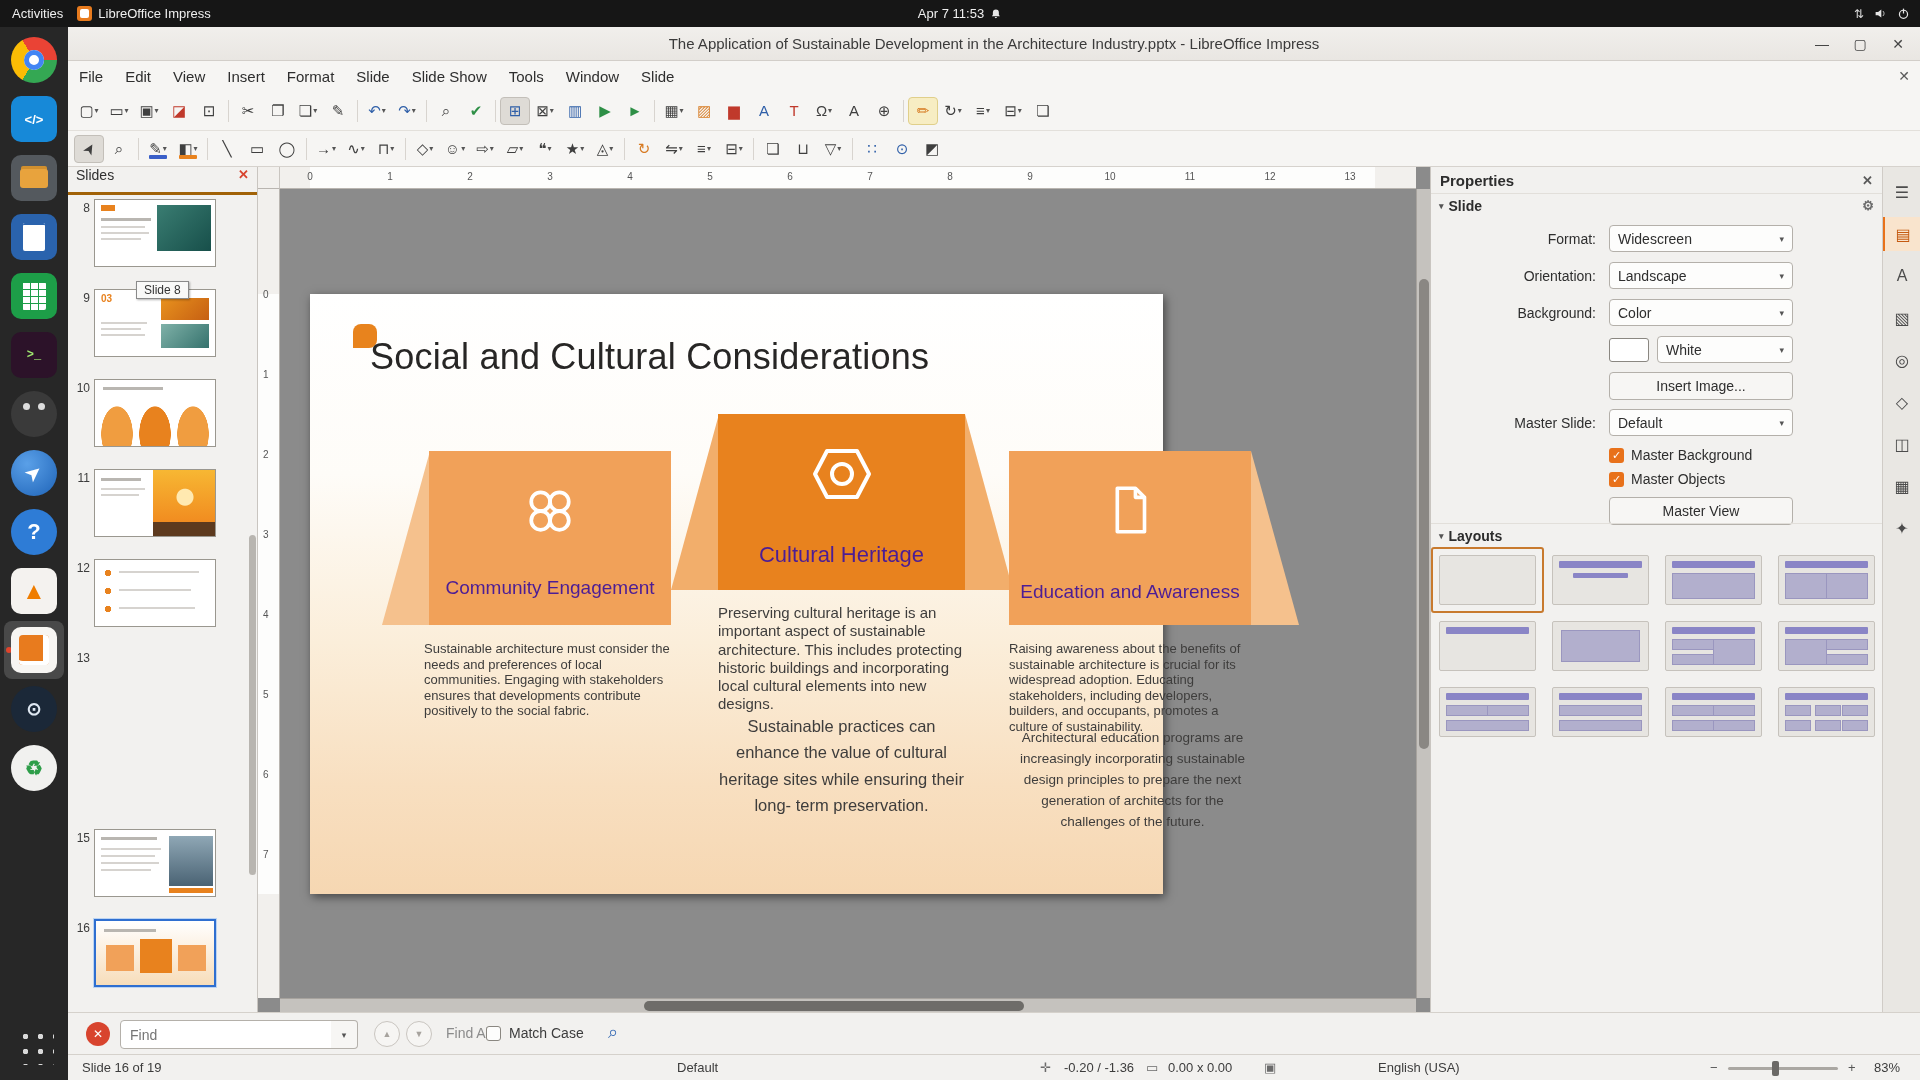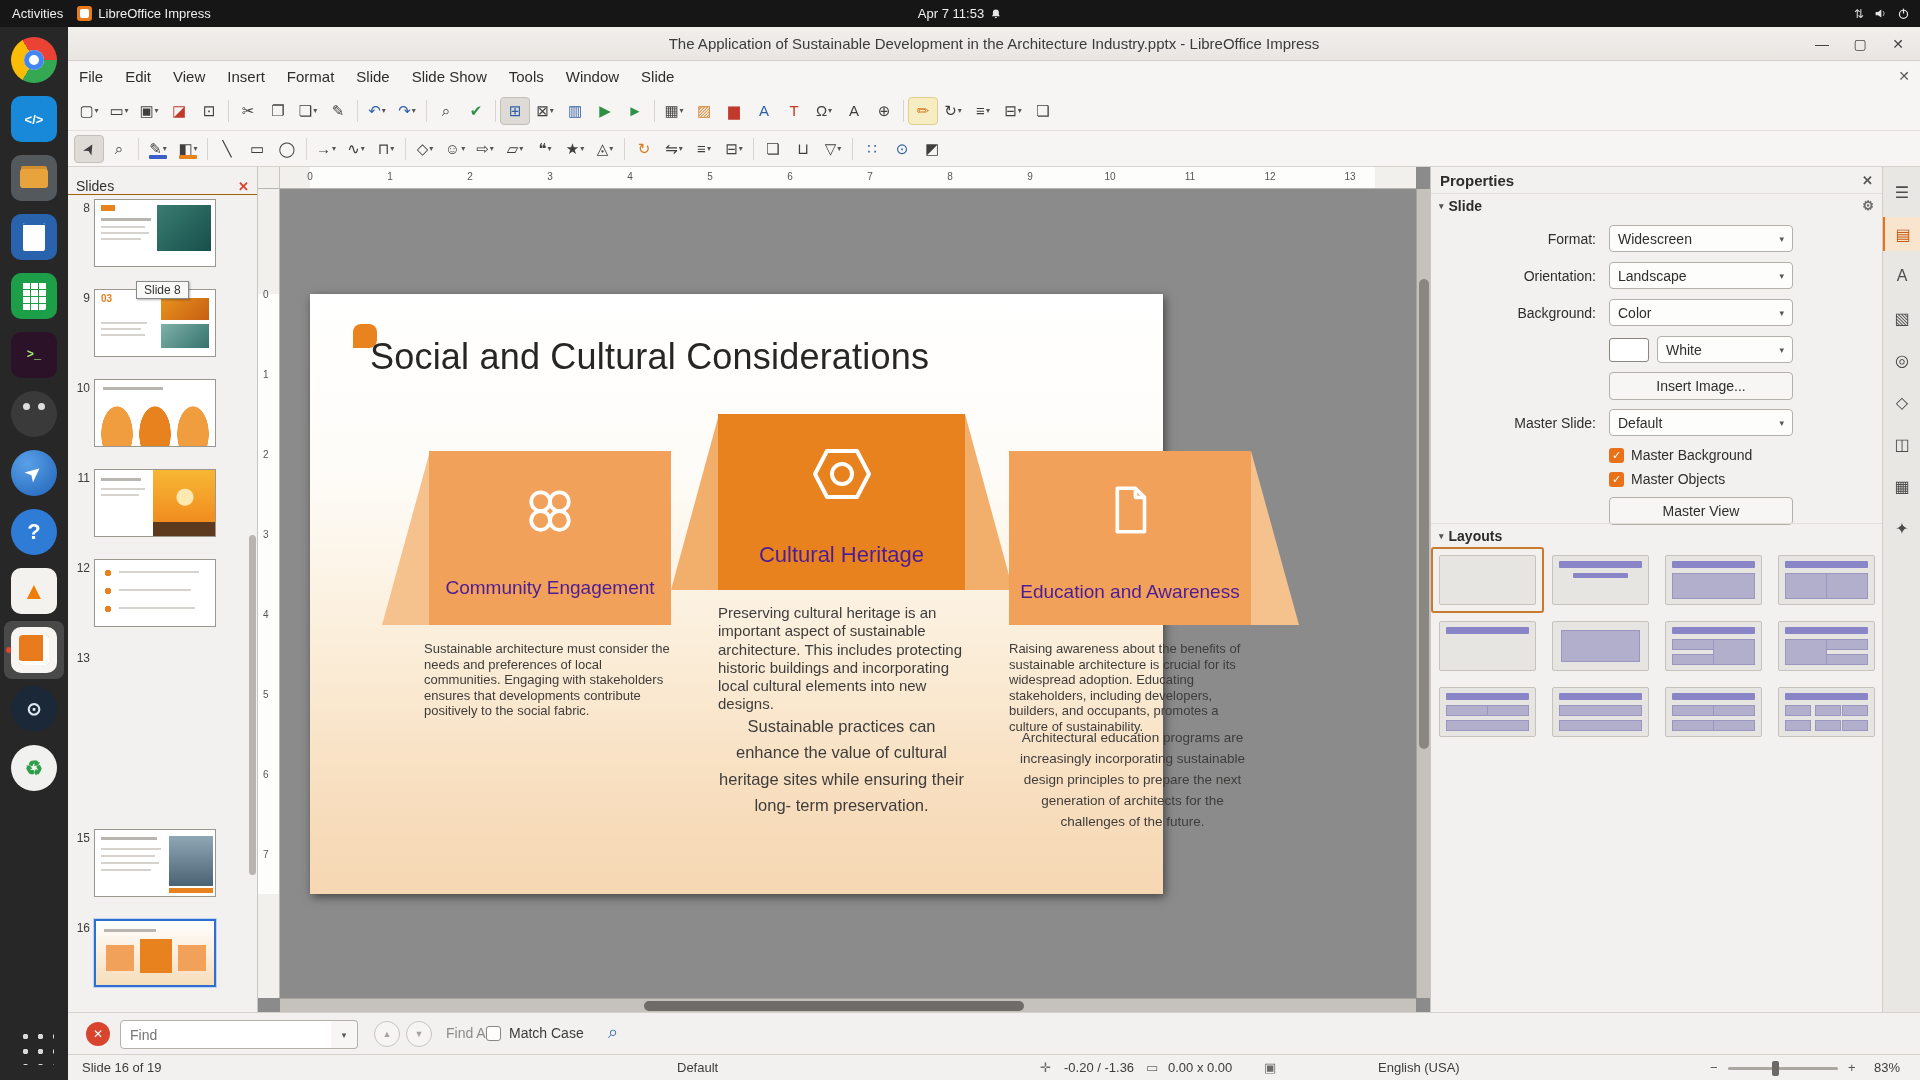--- a/index.html
+++ b/index.html
@@ -64,21 +64,21 @@
 .tbtn.yel{background:#f7edc3;border-color:#e0cf8a}
 .sep{width:1px;height:22px;background:#d8d4cf;margin:0 4px}
 .c-red{color:#c0392b}.c-blue{color:#2f5fa8}.c-green{color:#2e8f46}.c-orange{color:#d77b23}
 .cbar{position:absolute;left:5px;right:5px;bottom:3px;height:4px;border-radius:1px}
 
 
 .content{flex:1;display:flex;min-height:0;position:relative}
 
 
 .spanel{width:190px;background:#f2f1ef;border-right:1px solid #c9c5c0;display:flex;flex-direction:column;position:relative}
-.spanel-h{height:28px;display:flex;align-items:flex-end;padding:0 8px;font-size:14px;color:#2f2f2f;border-bottom:1px solid #a16207}
+.spanel-h{height:28px;display:flex;align-items:flex-start;padding:0 8px;font-size:14px;color:#2f2f2f;border-bottom:3px solid #a16207}
 .spanel-x{margin-left:auto;color:#d8442e;font-size:13px;font-weight:bold}
 .slist{flex:1;position:relative;overflow:hidden}
 .sitem{position:absolute;left:2px;display:flex;gap:4px}
 .num{width:20px;text-align:right;font-size:12px;color:#3c3c3c;padding-top:2px}
 .thumb{width:122px;height:68px;background:#fff;border:1px solid #9a978f;position:relative;overflow:hidden}
 .sel .thumb{border:2px solid #2f6fd0;box-shadow:0 0 0 1px #bcd4f2}
 .art{position:absolute;inset:0;background-repeat:no-repeat}
 .badge{position:absolute;top:3px;left:6px;color:#e8821e;font-weight:bold;font-size:10px}
 .t8 .art{background:linear-gradient(#e8821e,#e8821e) 6px 5px/14px 6px,linear-gradient(#b9b6b1,#b9b6b1) 6px 18px/50px 3px,linear-gradient(#d6d3cf,#d6d3cf) 6px 26px/44px 2px,linear-gradient(#d6d3cf,#d6d3cf) 6px 32px/48px 2px,linear-gradient(#d6d3cf,#d6d3cf) 6px 38px/40px 2px,linear-gradient(135deg,#3a7d72,#174f4a) 62px 5px/54px 46px,#fff;background-repeat:no-repeat}
 .t9 .art{background:linear-gradient(#d6d3cf,#d6d3cf) 6px 32px/46px 2px,linear-gradient(#d6d3cf,#d6d3cf) 6px 38px/40px 2px,linear-gradient(#d6d3cf,#d6d3cf) 6px 44px/44px 2px,linear-gradient(135deg,#e8921e,#c65f12) 66px 8px/48px 22px,linear-gradient(135deg,#7fb1a8,#35726d) 66px 34px/48px 24px,#fff;background-repeat:no-repeat}

